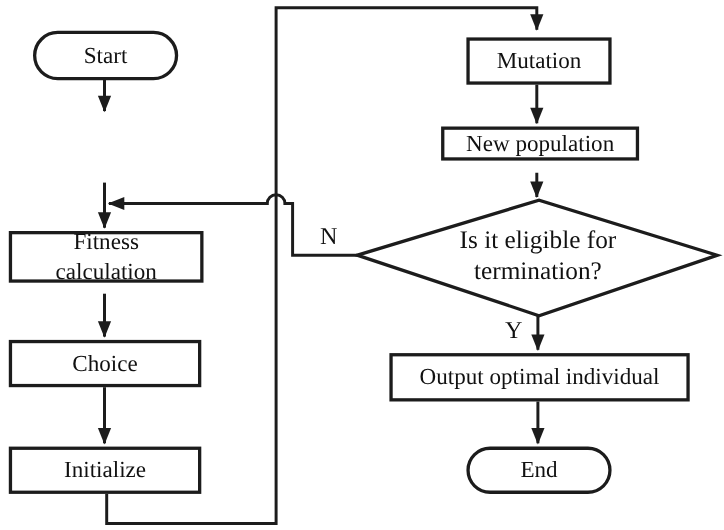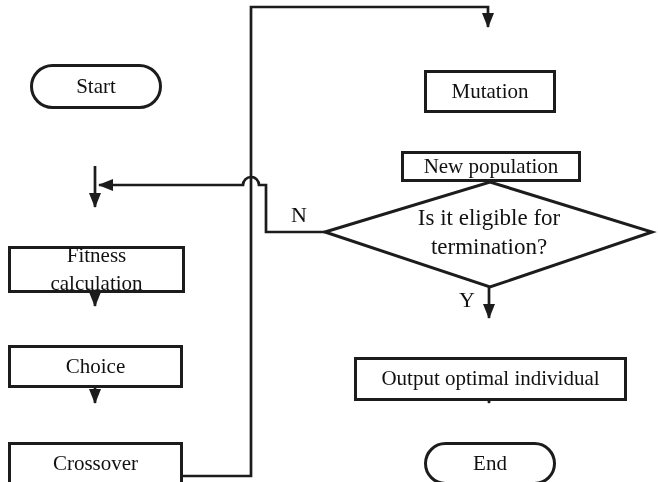--- a/index.html
+++ b/index.html
@@ -27,21 +27,20 @@
     position: absolute;
     box-sizing: border-box;
     background: #ffffff;
     border: 3px solid #1c1c1c;
     display: flex;
     align-items: center;
     justify-content: center;
     text-align: center;
     font-size: 21px;
     line-height: 1.32;
-    margin-top: 36px;
   }
   .terminal {
     border-radius: 23px;
   }
   .node .wrap {
     display: inline-block;
   }
   .diamond-label {
     position: absolute;
     display: flex;
@@ -106,21 +105,21 @@
 
   <div class="node n-fitness">
     <span class="wrap">Fitness calculation</span>
   </div>
 
   <div class="node n-choice">
     <span class="wrap">Choice</span>
   </div>
 
   <div class="node n-crossover">
-    <span class="wrap">Crossover</span>
+    <span class="wrap">Initialize</span>
   </div>
 
   <div class="node n-mutation">
     <span class="wrap">Mutation</span>
   </div>
 
   <div class="node n-newpop">
     <span class="wrap">New population</span>
   </div>
 

